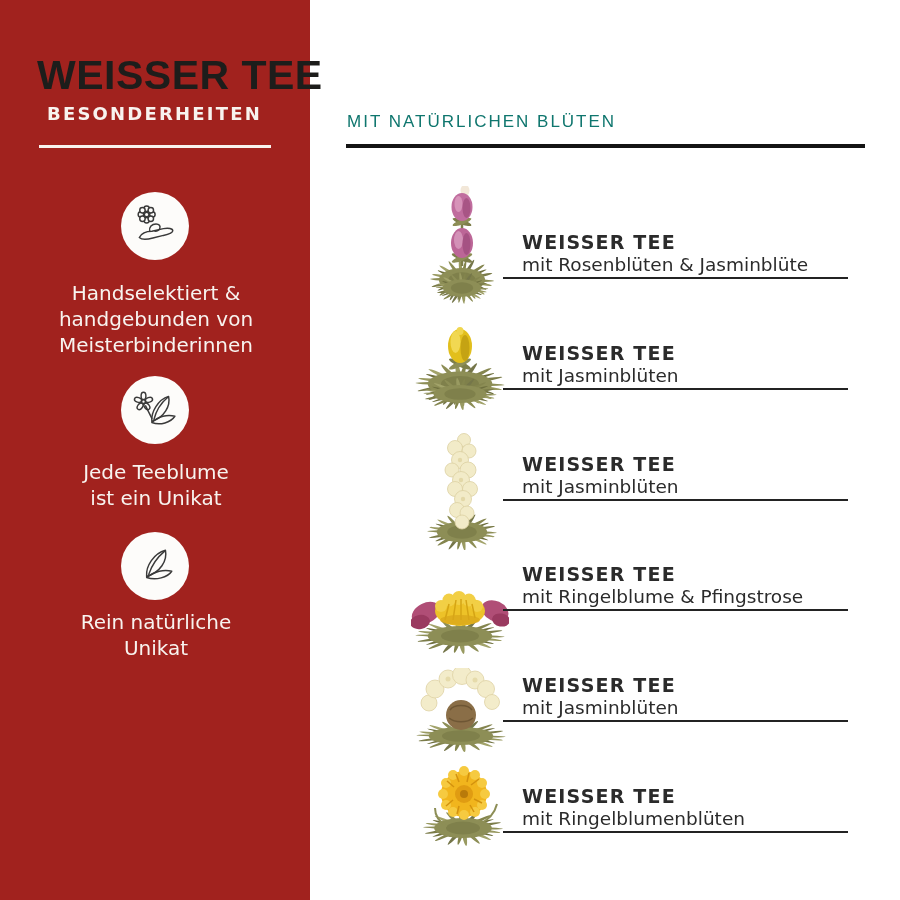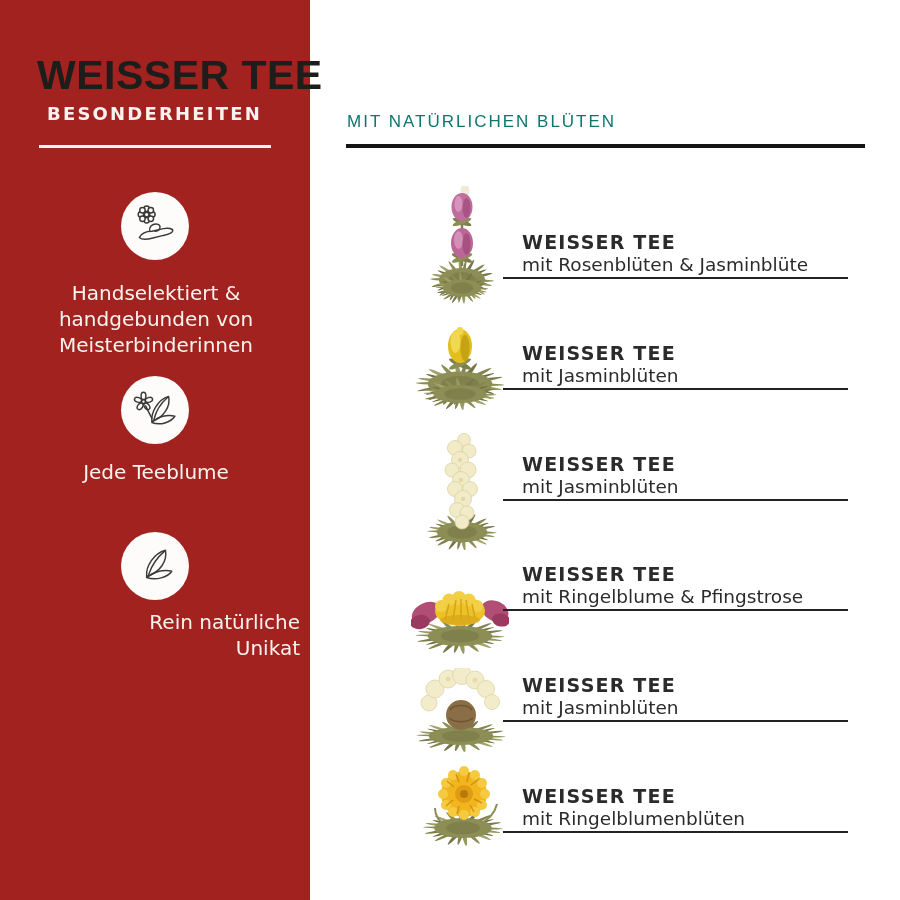--- a/index.html
+++ b/index.html
@@ -52,21 +52,21 @@
   .feature-text {
     position: absolute;
     left: 12px; right: 10px;
     font-size: 20px;
     line-height: 26px;
     font-weight: 400;
     color: #F8F3EF;
   }
   .ftext1 { top: 280px; }
   .ftext2 { top: 459px; text-align: center; }
-  .ftext3 { top: 609px; text-align: right; }
+  .ftext3 { top: 609px; }
   .seg-bold { font-weight: 400; }
   .main-title {
     position: absolute;
     left: 37px; top: 52px;
     font-size: 41px;
     font-weight: 700;
     letter-spacing: 0.5px;
     color: #1D1D1B;
     font-family: "Liberation Sans", sans-serif;
   }
@@ -179,20 +179,21 @@
           <ellipse cx="11" cy="8.5" rx="2.3" ry="3.5" transform="rotate(144 11 14)"></ellipse>
           <ellipse cx="11" cy="8.5" rx="2.3" ry="3.5" transform="rotate(216 11 14)"></ellipse>
           <ellipse cx="11" cy="8.5" rx="2.3" ry="3.5" transform="rotate(288 11 14)"></ellipse>
           <circle cx="11" cy="14" r="1.8"></circle>
           <path d="M13,18 C15,22 17,26 19,30" fill="none"></path>
         </g>
       </svg>
     </div>
     <div class="feature-text ftext2">
         <div class="feature-line"><span>Jede Teeblume</span></div>
+        <div class="feature-line"><span>ist ein </span><span class="seg-bold">Unikat</span></div>
       </div>
 
     <div class="icon-circle icon3">
       <svg width="46" height="46" viewBox="0 0 44 44" xmlns="http://www.w3.org/2000/svg">
         <g stroke="#3a3a3a" stroke-width="1.4" fill="#FDFCFA" stroke-linejoin="round" stroke-linecap="round">
           <path d="M14,32 C13,22 21,10 32,7 C34,17 27,28 14,32 Z" fill="none"></path>
           <path d="M16,30 C19,21 25,13 31,8" fill="none"></path>
           <path d="M14,33 C21,27 31,25 38,27 C34,33 23,36 14,33 Z" fill="none"></path>
         </g>
       </svg>

